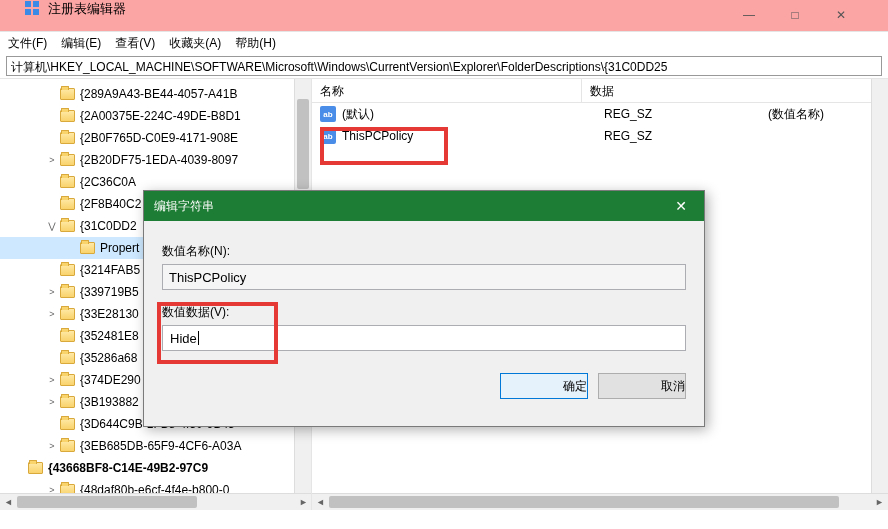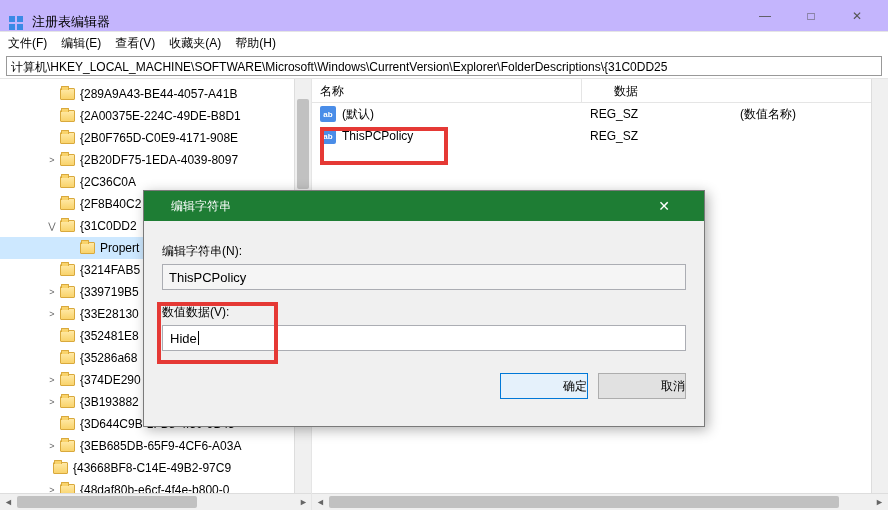--- a/index.html
+++ b/index.html
@@ -1,18 +1,18 @@
 <!DOCTYPE html>
 <html><head>
   <meta charset="utf-8">
   <style>
     * { box-sizing: border-box; margin: 0; padding: 0; }
     body { font-family: "Microsoft YaHei", "Segoe UI", sans-serif; font-size: 12px; background: #fff; width: 888px; height: 529px; overflow: hidden; position: relative; }
     
-    .titlebar { height: 32px; display: flex; align-items: flex-end; padding: 0 8px; background: #c4b5fd; border-bottom: 1px solid #e5e5e5; }
+    .titlebar { height: 32px; display: flex; align-items: flex-start; padding: 0 24px; background: #fca5a5; border-bottom: 1px solid #e5e5e5; }
     .titlebar-icon { width: 16px; height: 16px; margin-right: 8px; }
     .titlebar-title { flex: 1; font-size: 13px; }
     .win-controls { display: flex; }
     .win-btn { width: 46px; height: 30px; display: flex; align-items: center; justify-content: center; color: #555; }
     
     .menubar { height: 22px; display: flex; align-items: center; padding: 2px 8px; gap: 14px; font-size: 12px; }
     .menubar span { cursor: default; }
     
     .addressbar { border: 1px solid #999; margin: 2px 6px; padding: 2px 4px; height: 20px; font-size: 12px; background: #fff; white-space: nowrap; overflow: hidden; }
     
@@ -26,32 +26,32 @@
     .folder-icon:before { content: ""; position: absolute; top: -3px; left: 0; width: 6px; height: 3px; background: #f9d36b; border: 1px solid #d9a93c; border-bottom: none; border-radius: 1px 1px 0 0; }
     .tree-label { font-size: 12px; }
     .tree-scroll { position: absolute; right: 0; top: 0; bottom: 0; width: 17px; background: #f0f0f0; border-left: 1px solid #ddd; }
     .tree-thumb { position: absolute; left: 2px; right: 2px; top: 20px; height: 90px; background: #c1c1c1; border-radius: 2px; }
     
     .list { flex: 1; position: relative; }
     .list-header { display: flex; height: 24px; border-bottom: 1px solid #e5e5e5; }
     .list-header > div { padding: 4px 8px; border-right: 1px solid #e5e5e5; font-size: 12px; }
     .col-name { width: 270px; }
     .col-type { width: 150px; }
-    .col-data { flex: 1; margin-left: 24px; }
-    .list-row { display: flex; height: 22px; align-items: center; }
+    .col-data { flex: 1; }
+    .list-row { display: flex; height: 22px; align-items: center; gap: 14px; }
     .list-row > div:first-child { width: 270px; padding-left: 8px; display: flex; align-items: center; }
     .list-row > div:nth-child(2) { width: 150px; padding-left: 8px; }
     .list-row > div:nth-child(3) { flex: 1; padding-left: 8px; }
     .str-icon { width: 16px; height: 16px; margin-right: 6px; background: #4a8de8; border-radius: 2px; display: flex; align-items: center; justify-content: center; color: #fff; font-size: 8px; font-weight: bold; }
     .str-icon:after { content: "ab"; }
     
     .red-box { position: absolute; border: 4px solid #e53935; pointer-events: none; z-index: 5; }
     
     .dialog { position: absolute; left: 143px; top: 190px; width: 562px; height: 237px; background: #f0f0f0; border: 1px solid #7a7a7a; box-shadow: 3px 3px 12px rgba(0,0,0,0.3); z-index: 10; }
-    .dialog-title { height: 30px; background: #1e7d34; color: #fff; display: flex; align-items: center; padding: 0 27px; font-size: 12px; }
+    .dialog-title { height: 30px; background: #1e7d34; color: #fff; display: flex; align-items: center; padding: 0 10px; font-size: 12px; }
     .dialog-title-text { flex: 1; }
     .dialog-close { width: 26px; text-align: center; font-size: 14px; }
     .dialog-body { padding: 14px 18px; }
     .dlg-label { font-size: 12px; margin-bottom: 4px; margin-top: 8px; }
     .dlg-input { width: 100%; height: 26px; border: 1px solid #abadb3; padding: 2px 6px; font-size: 13px; background: #fff; font-family: inherit; }
     .dlg-input[readonly] { background: #f5f5f5; }
     .dlg-buttons { display: flex; justify-content: flex-end; gap: 10px; margin-top: 22px; }
     .dlg-btn { width: 88px; height: 26px; border: 1px solid #adadad; background: #e1e1e1; font-size: 12px; font-family: inherit; text-align: right; }
     .dlg-btn.primary { border: 1px solid #0078d7; background: #e5f1fb; }
     
@@ -164,21 +164,21 @@
         </div>
         <div class="tree-row" style="padding-left: 60px;">
           <span class="folder-icon"></span>
           <span class="tree-label">{3D644C9B-1FB8-4f30-9B45</span>
         </div>
         <div class="tree-row" style="padding-left: 60px;">
           <span class="expander" style="left: 46px;">&gt;</span>
           <span class="folder-icon"></span>
           <span class="tree-label">{3EB685DB-65F9-4CF6-A03A</span>
         </div>
-        <div class="tree-row" style="padding-left: 53px;">
+        <div class="tree-row" style="padding-left: 28px; font-weight: bold;">
           <span class="folder-icon"></span>
           <span class="tree-label">{43668BF8-C14E-49B2-97C9</span>
         </div>
         <div class="tree-row" style="padding-left: 60px;">
           <span class="expander" style="left: 46px;">&gt;</span>
           <span class="folder-icon"></span>
           <span class="tree-label">{48daf80b-e6cf-4f4e-b800-0</span>
         </div>
       </div>
     <div class="tree-scroll">
@@ -228,21 +228,21 @@
 </div>
 
 <div class="red-box" style="left:320px; top:127px; width:128px; height:38px;"></div>
 
 <div class="dialog">
   <div class="dialog-title">
     <span class="dialog-title-text">编辑字符串</span>
     <span class="dialog-close">✕</span>
   </div>
   <div class="dialog-body">
-    <div class="dlg-label">编辑字符串(N):</div>
+    <div class="dlg-label">数值名称(N):</div>
     <input class="dlg-input" readonly="" value="ThisPCPolicy" style="">
     <div class="dlg-label" style="margin-top:14px;">数值数据(V):</div>
     <div class="dlg-input" style="display:flex;align-items:center;padding-left:7px;">
         <span>Hide</span>
         <span class="caret-bar"></span>
       </div>
     <div class="dlg-buttons">
       <button class="dlg-btn primary">确定</button>
       <button class="dlg-btn">取消</button>
     </div>

